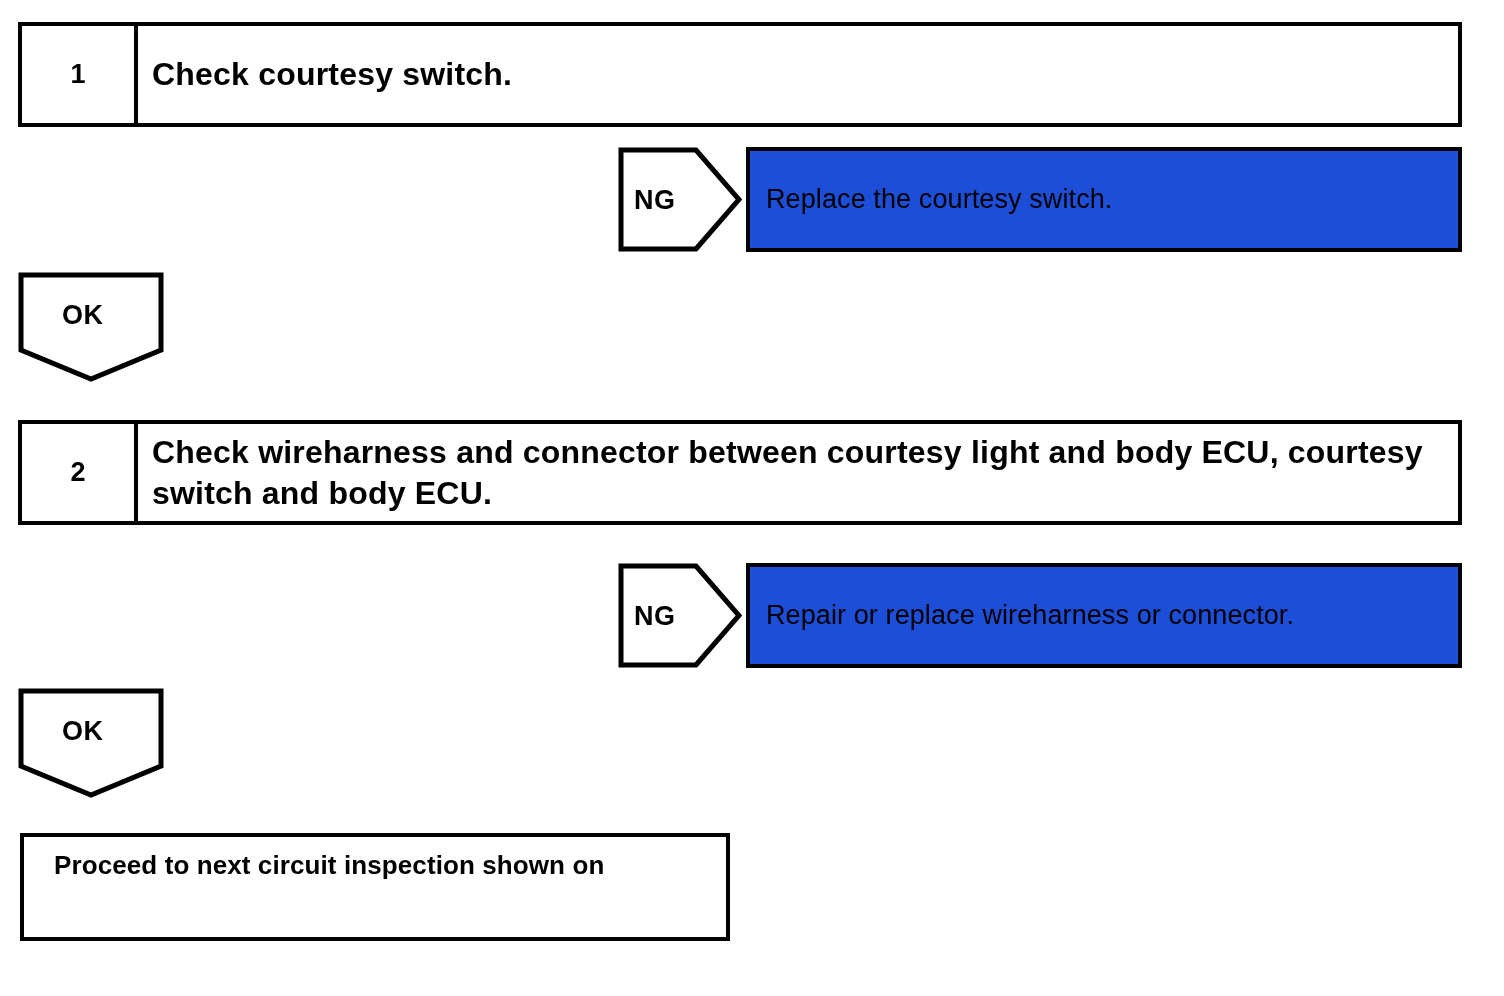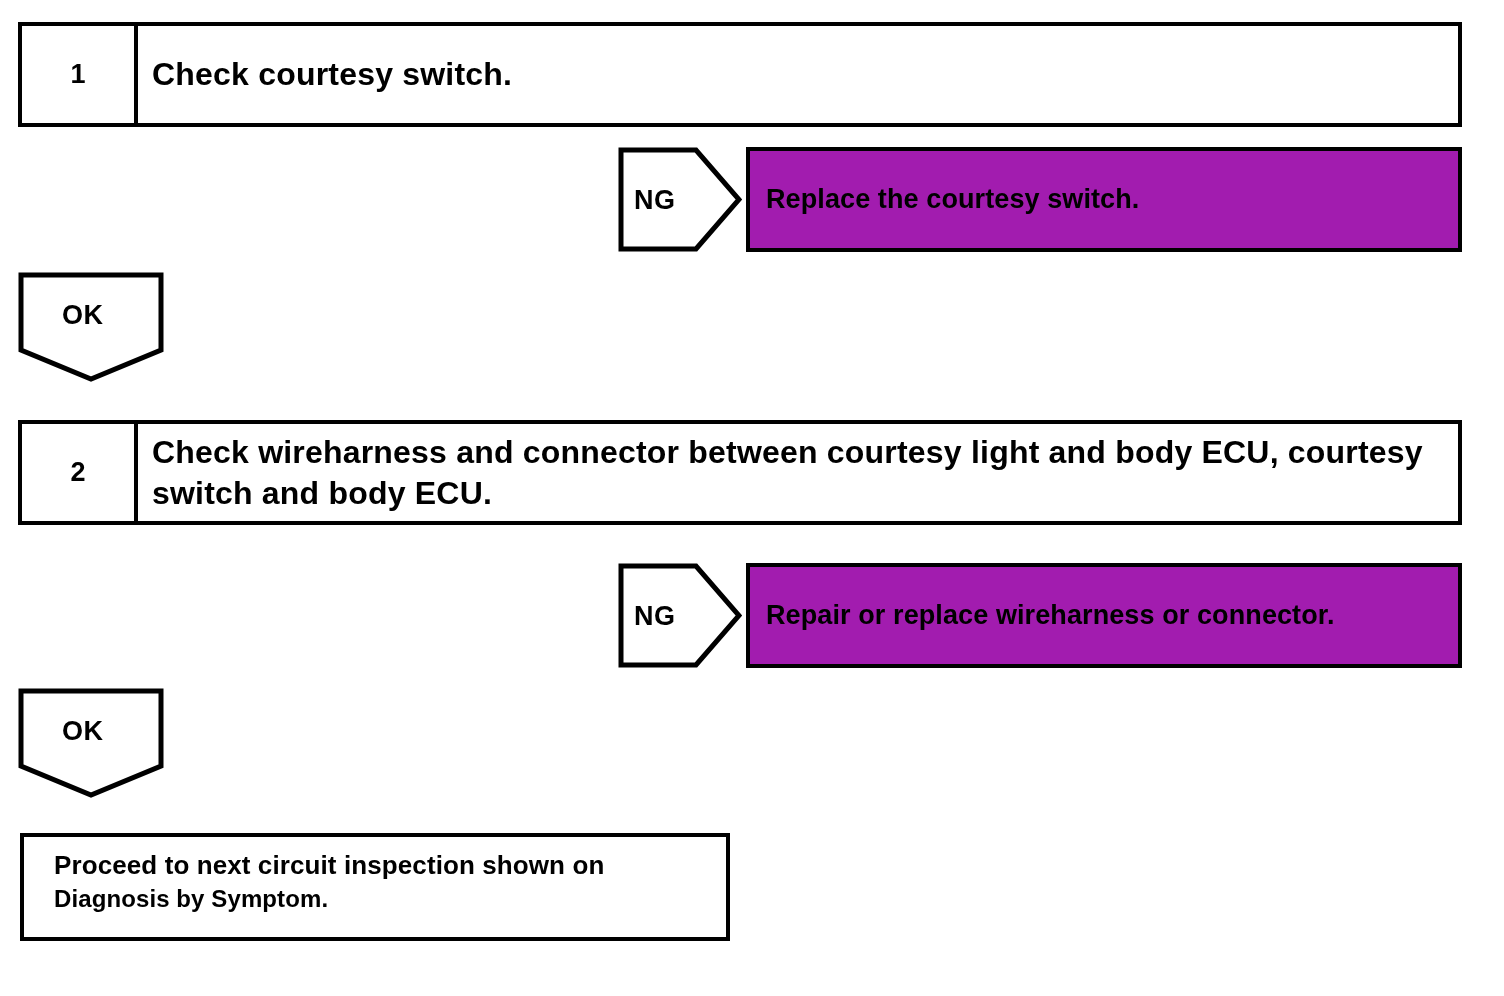--- a/index.html
+++ b/index.html
@@ -93,26 +93,26 @@
     font-weight: bold;
     font-size: 27px;
     letter-spacing: 0.5px;
   }
   .result-box {
     position: absolute;
     left: 128px;
     top: 0;
     height: 105px;
     border: 4px solid #000;
-    background: #a21caf;
+    background: #1d4ed8;
     box-sizing: border-box;
     display: flex;
     align-items: center;
     padding-left: 16px;
-    font-weight: bold;
+    font-weight: normal;
     font-size: 27px;
     letter-spacing: 0.1px;
   }
 
   #ng1 { left: 618px; top: 147px; width: 844px; }
   #ng1 .result-box { width: 716px; }
   #ng2 { left: 618px; top: 563px; width: 844px; }
   #ng2 .result-box { width: 716px; }
 
   
@@ -201,16 +201,15 @@
 
   <div class="ok-arrow" id="ok2">
     <svg width="146" height="110" viewBox="0 0 146 110" xmlns="http://www.w3.org/2000/svg">
       <polygon points="3,3 143,3 143,78 73,107 3,78" fill="#ffffff" stroke="#000000" stroke-width="5" stroke-linejoin="miter"></polygon>
     </svg>
     <span class="ok-label">OK</span>
   </div>
 
   <div id="final-box">
     <div class="line1">Proceed to next circuit inspection shown on</div>
-    <div class="line2">Diagnosis by Symptom.</div>
   </div>
 
 </div>
 
 </body></html>

